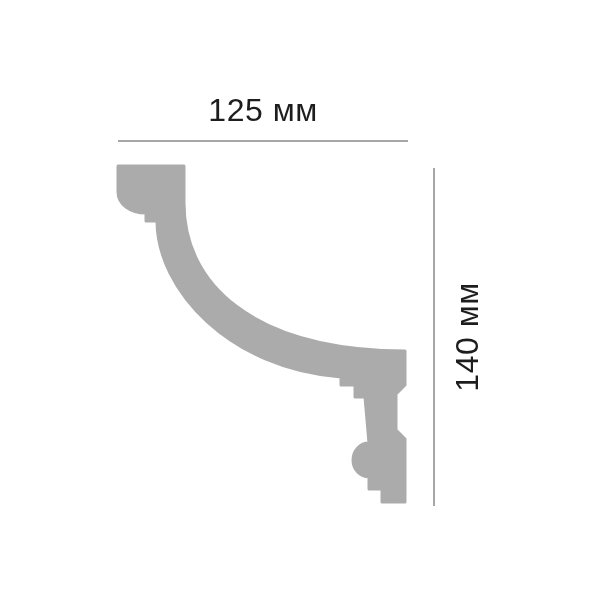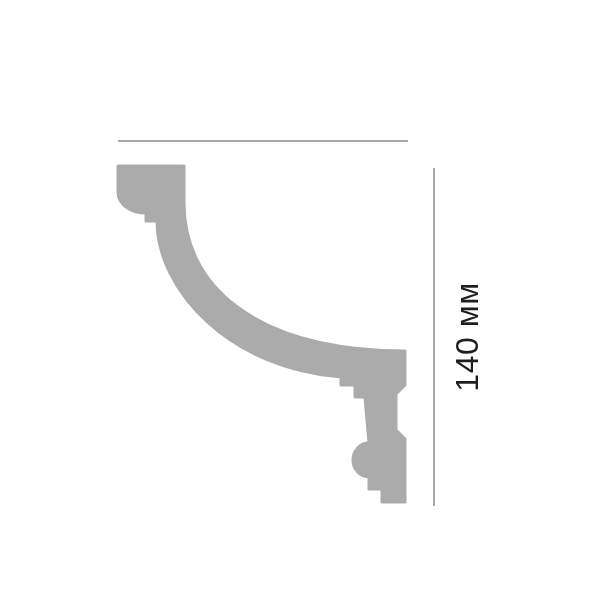--- a/index.html
+++ b/index.html
@@ -74,16 +74,17 @@
              L 146,221
              L 146,213
              C 130,213 118,204 118,192
              Z" style="fill: rgb(171, 171, 171); stroke: rgb(171, 171, 171);"></path>
 
     <line x1="118" y1="141" x2="408" y2="141" stroke-width="2" style="stroke: rgb(166, 166, 166);"></line>
 
     <line x1="434" y1="168" x2="434" y2="506" stroke-width="2" style="stroke: rgb(166, 166, 166);"></line>
   </svg>
 
+  <div class="dim-label w-label" style="color: rgb(29, 29, 29);">125 мм</div>
 
   <div class="dim-label h-label" style="color: rgb(29, 29, 29);">140 мм</div>
 
 </div>
 
 </body></html>

